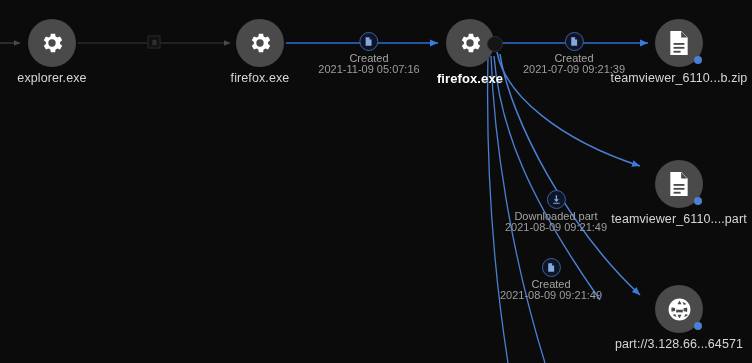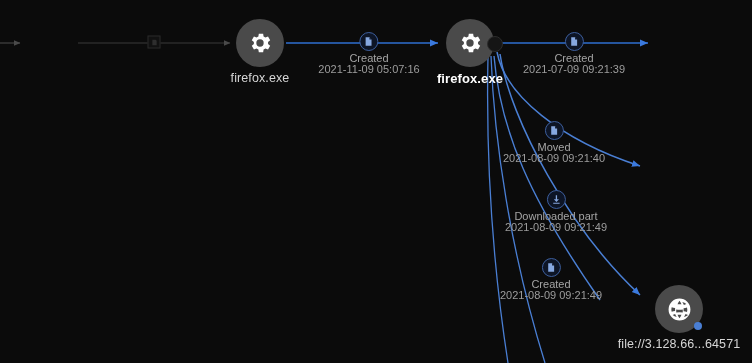--- a/index.html
+++ b/index.html
@@ -189,29 +189,20 @@
   <div class="edge-label" style="left:574px; top:32px;">
     <div class="badge">
       <svg viewBox="0 0 12 14" xmlns="http://www.w3.org/2000/svg">
         <path d="M1 0.5 h6 l3.2 3.2 v9.8 h-9.2 z M7 0.6 v3.2 h3.2"></path>
       </svg>
     </div>
     <div class="evt">Created</div>
     <div class="ts">2021-07-09 09:21:39</div>
   </div>
 
-  <div class="edge-label" style="left:554px; top:121px;">
-    <div class="badge">
-      <svg viewBox="0 0 12 14" xmlns="http://www.w3.org/2000/svg">
-        <path d="M1 0.5 h6 l3.2 3.2 v9.8 h-9.2 z M7 0.6 v3.2 h3.2"></path>
-      </svg>
-    </div>
-    <div class="evt">Moved</div>
-    <div class="ts">2021-08-09 09:21:40</div>
-  </div>
 
   <div class="edge-label" style="left:556px; top:190px;">
     <div class="badge">
       <svg viewBox="0 0 12 14" xmlns="http://www.w3.org/2000/svg">
         <path d="M5 0.5 h2 v6 h3 l-4 4.5 l-4 -4.5 h3 z M1 12.2 h10 v1.3 h-10 z"></path>
       </svg>
     </div>
     <div class="evt">Downloaded part</div>
     <div class="ts">2021-08-09 09:21:49</div>
   </div>
@@ -219,39 +210,65 @@
   <div class="edge-label" style="left:551px; top:258px;">
     <div class="badge">
       <svg viewBox="0 0 12 14" xmlns="http://www.w3.org/2000/svg">
         <path d="M1 0.5 h6 l3.2 3.2 v9.8 h-9.2 z M7 0.6 v3.2 h3.2"></path>
       </svg>
     </div>
     <div class="evt">Created</div>
     <div class="ts">2021-08-09 09:21:49</div>
   </div>
 
+  <div class="node" style="left:28px; top:19px;">
+    <svg class="node-glyph" viewBox="0 0 24 24" xmlns="http://www.w3.org/2000/svg">
+      <path d="M19.4 13a7.6 7.6 0 0 0 0-2l2-1.6-2-3.4-2.4 1a7.6 7.6 0 0 0-1.7-1l-.4-2.6h-4l-.4 2.6a7.6 7.6 0 0 0-1.7 1l-2.4-1-2 3.4 2 1.6a7.6 7.6 0 0 0 0 2l-2 1.6 2 3.4 2.4-1a7.6 7.6 0 0 0 1.7 1l.4 2.6h4l.4-2.6a7.6 7.6 0 0 0 1.7-1l2.4 1 2-3.4zM12 15.4A3.4 3.4 0 1 1 15.4 12 3.4 3.4 0 0 1 12 15.4z"></path>
+    </svg>
+    <div class="node-label">explorer.exe</div>
+  </div>
 
   <div class="node" style="left:236px; top:19px;">
     <svg class="node-glyph" viewBox="0 0 24 24" xmlns="http://www.w3.org/2000/svg">
       <path d="M19.4 13a7.6 7.6 0 0 0 0-2l2-1.6-2-3.4-2.4 1a7.6 7.6 0 0 0-1.7-1l-.4-2.6h-4l-.4 2.6a7.6 7.6 0 0 0-1.7 1l-2.4-1-2 3.4 2 1.6a7.6 7.6 0 0 0 0 2l-2 1.6 2 3.4 2.4-1a7.6 7.6 0 0 0 1.7 1l.4 2.6h4l.4-2.6a7.6 7.6 0 0 0 1.7-1l2.4 1 2-3.4zM12 15.4A3.4 3.4 0 1 1 15.4 12 3.4 3.4 0 0 1 12 15.4z"></path>
     </svg>
     <div class="node-label">firefox.exe</div>
   </div>
 
   <div class="node selected-halo" style="left:446px; top:19px;">
     <svg class="node-glyph" viewBox="0 0 24 24" xmlns="http://www.w3.org/2000/svg">
       <path d="M19.4 13a7.6 7.6 0 0 0 0-2l2-1.6-2-3.4-2.4 1a7.6 7.6 0 0 0-1.7-1l-.4-2.6h-4l-.4 2.6a7.6 7.6 0 0 0-1.7 1l-2.4-1-2 3.4 2 1.6a7.6 7.6 0 0 0 0 2l-2 1.6 2 3.4 2.4-1a7.6 7.6 0 0 0 1.7 1l.4 2.6h4l.4-2.6a7.6 7.6 0 0 0 1.7-1l2.4 1 2-3.4zM12 15.4A3.4 3.4 0 1 1 15.4 12 3.4 3.4 0 0 1 12 15.4z"></path>
     </svg>
     <div class="node-pin"></div>
     <div class="node-label bold">firefox.exe</div>
   </div>
 
-
+  <div class="node" style="left:655px; top:19px;">
+    <svg class="node-glyph doc" viewBox="0 0 20 24" xmlns="http://www.w3.org/2000/svg">
+      <path d="M2 1 h10 l6 6 v16 h-16 z M12 1.4 v5.6 h5.6"></path>
+      <rect x="5" y="12" width="10" height="1.7" fill="#4a4a4a"></rect>
+      <rect x="5" y="15.6" width="10" height="1.7" fill="#4a4a4a"></rect>
+      <rect x="5" y="19.2" width="6.5" height="1.7" fill="#4a4a4a"></rect>
+    </svg>
+    <div class="node-badge"></div>
+    <div class="node-label">teamviewer_6110...b.zip</div>
+  </div>
+
+  <div class="node" style="left:655px; top:160px;">
+    <svg class="node-glyph doc" viewBox="0 0 20 24" xmlns="http://www.w3.org/2000/svg">
+      <path d="M2 1 h10 l6 6 v16 h-16 z M12 1.4 v5.6 h5.6"></path>
+      <rect x="5" y="12" width="10" height="1.7" fill="#4a4a4a"></rect>
+      <rect x="5" y="15.6" width="10" height="1.7" fill="#4a4a4a"></rect>
+      <rect x="5" y="19.2" width="6.5" height="1.7" fill="#4a4a4a"></rect>
+    </svg>
+    <div class="node-badge"></div>
+    <div class="node-label">teamviewer_6110....part</div>
+  </div>
 
   <div class="node" style="left:655px; top:285px;">
     <svg class="node-glyph globe" viewBox="0 0 24 24" xmlns="http://www.w3.org/2000/svg">
       <path d="M12 1.5A10.5 10.5 0 1 0 22.5 12 10.5 10.5 0 0 0 12 1.5zm6.6 5.2a13 13 0 0 1-2.4 1 12 12 0 0 0-1.5-2.8 8.6 8.6 0 0 1 3.9 1.8zM12 3.6a10.6 10.6 0 0 1 1.9 3.3 14.6 14.6 0 0 1-3.8 0A10.6 10.6 0 0 1 12 3.6zM4.2 12a8.4 8.4 0 0 1 .3-2.2 15.4 15.4 0 0 0 3.3.8 17 17 0 0 0 0 2.8 15.4 15.4 0 0 0-3.3.8A8.4 8.4 0 0 1 4.2 12zm1.2 5.3a13 13 0 0 1 2.4-1 12 12 0 0 0 1.5 2.8 8.6 8.6 0 0 1-3.9-1.8zM12 20.4a10.6 10.6 0 0 1-1.9-3.3 14.6 14.6 0 0 1 3.8 0A10.6 10.6 0 0 1 12 20.4zm3.1-5.6a17.6 17.6 0 0 0-6.2 0 15.4 15.4 0 0 1 0-2.8 17.6 17.6 0 0 0 6.2 0 15.4 15.4 0 0 1 0 2.8zm1.2 4.3a12 12 0 0 0 1.5-2.8 13 13 0 0 1 2.4 1 8.6 8.6 0 0 1-3.9 1.8zm2.9-4.7a15.4 15.4 0 0 0-3.3-.8 17 17 0 0 0 0-2.8 15.4 15.4 0 0 0 3.3-.8 8.4 8.4 0 0 1 0 4.4z"></path>
     </svg>
     <div class="node-badge"></div>
-    <div class="node-label">file://3.128.66...64571</div>
+    <div class="node-label">part://3.128.66...64571</div>
   </div>
 
 </div>
 
 </body></html>

